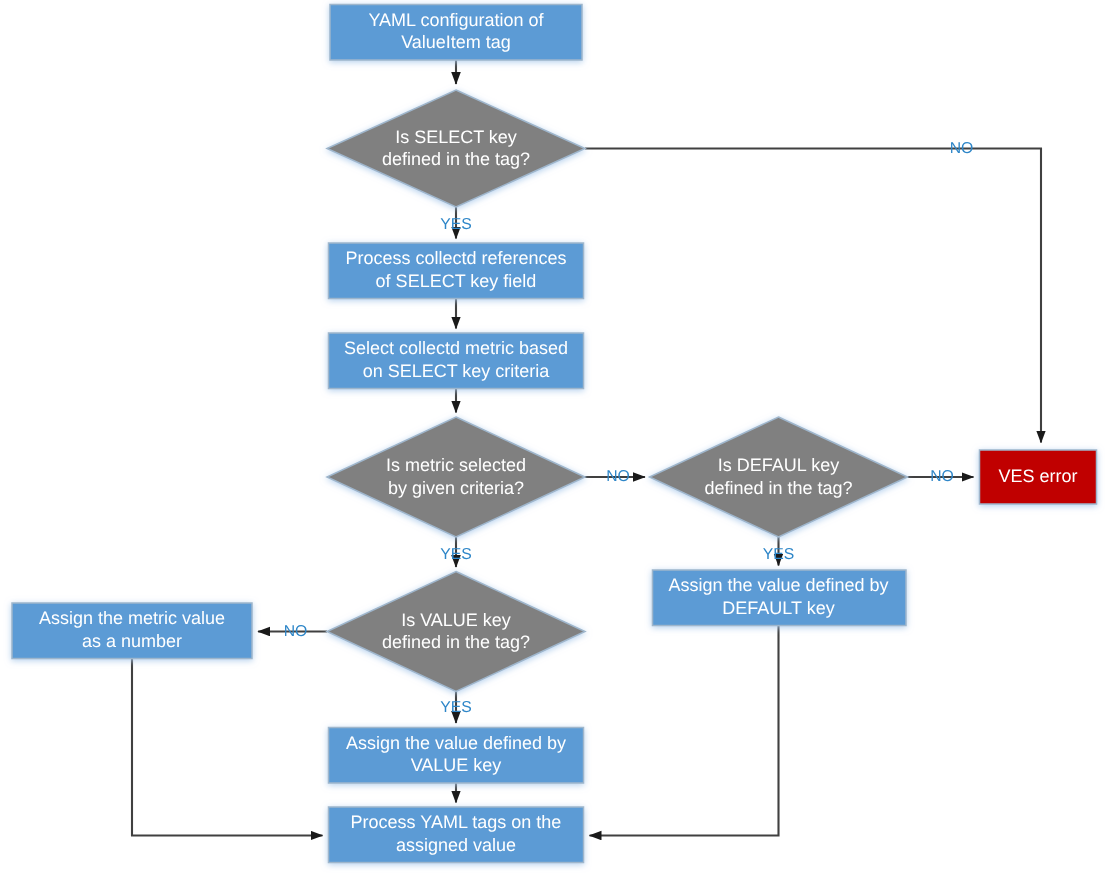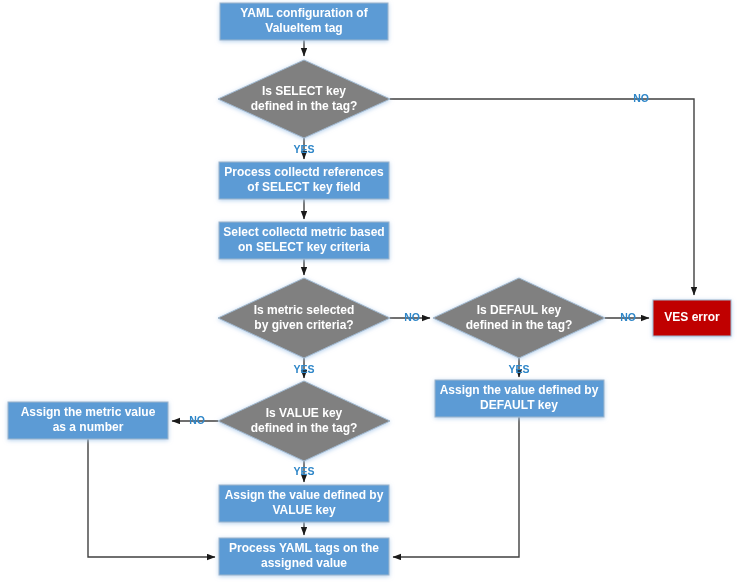--- a/index.html
+++ b/index.html
@@ -11,21 +11,20 @@
     width: 741px;
     height: 582px;
     font-family: "Liberation Sans", sans-serif;
     overflow: hidden;
   }
   #flowchart-canvas {
     position: relative;
     width: 741px;
     height: 582px;
     background: #ffffff;
-    font-weight: bold;
   }
   svg.chart-svg {
     position: absolute;
     top: 0;
     left: 0;
     width: 741px;
     height: 582px;
   }
   .node-text {
     fill: #ffffff;

